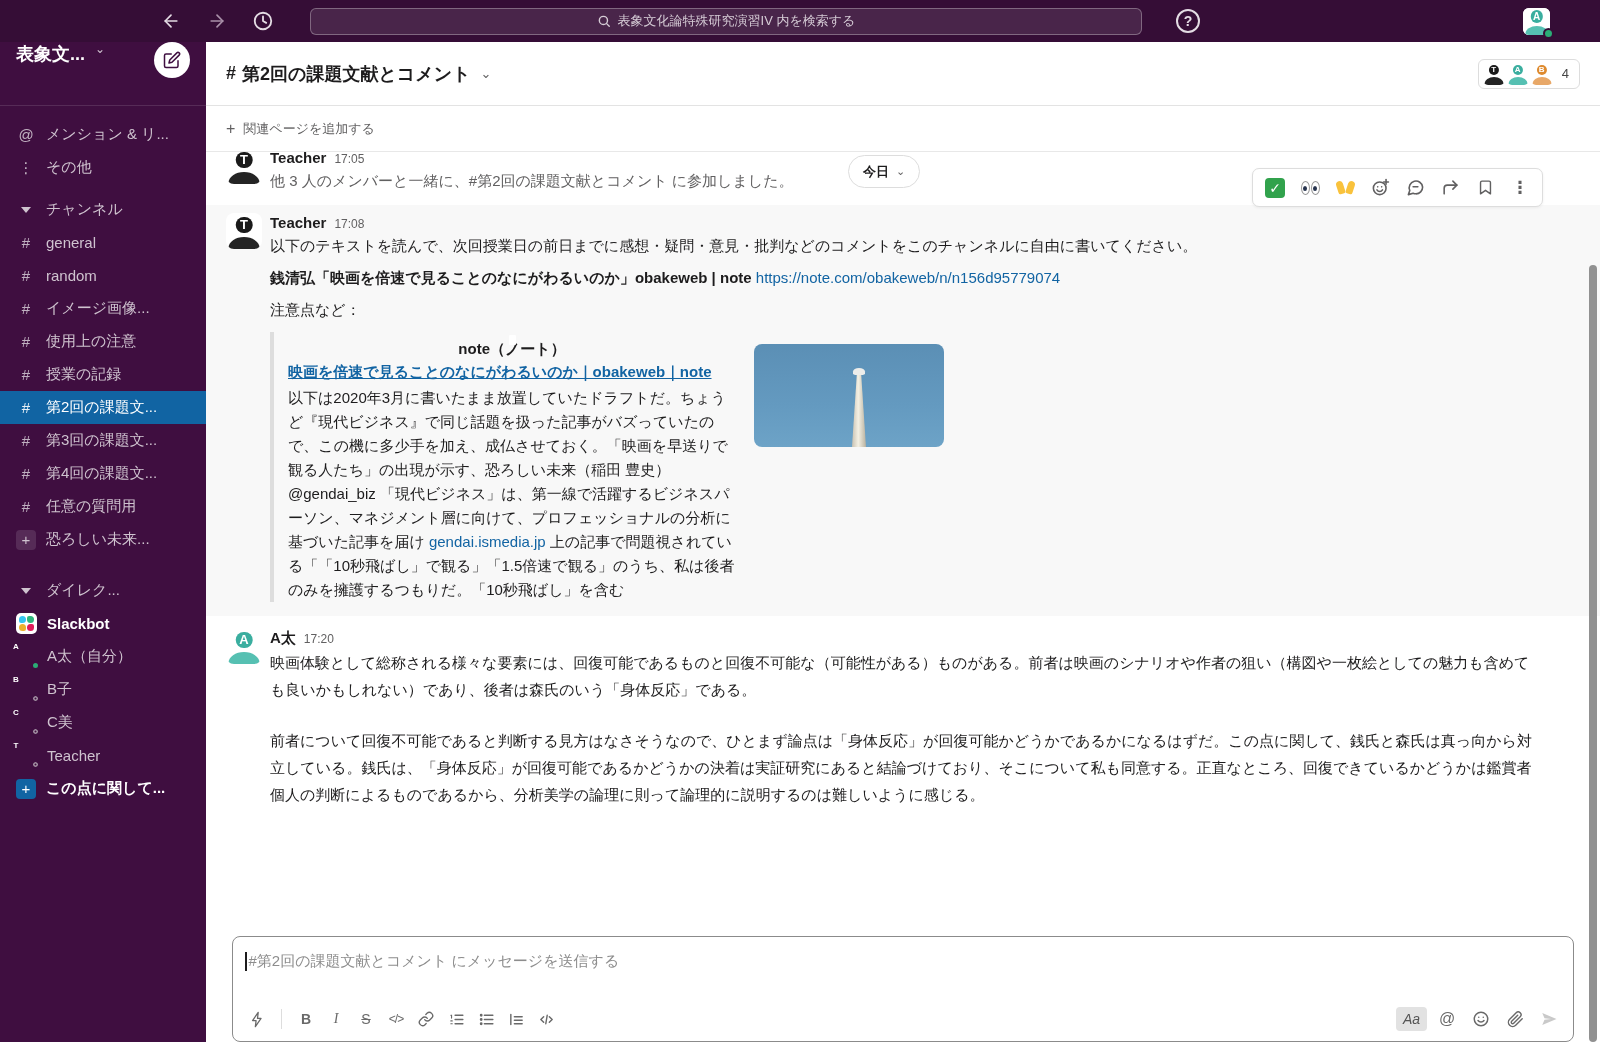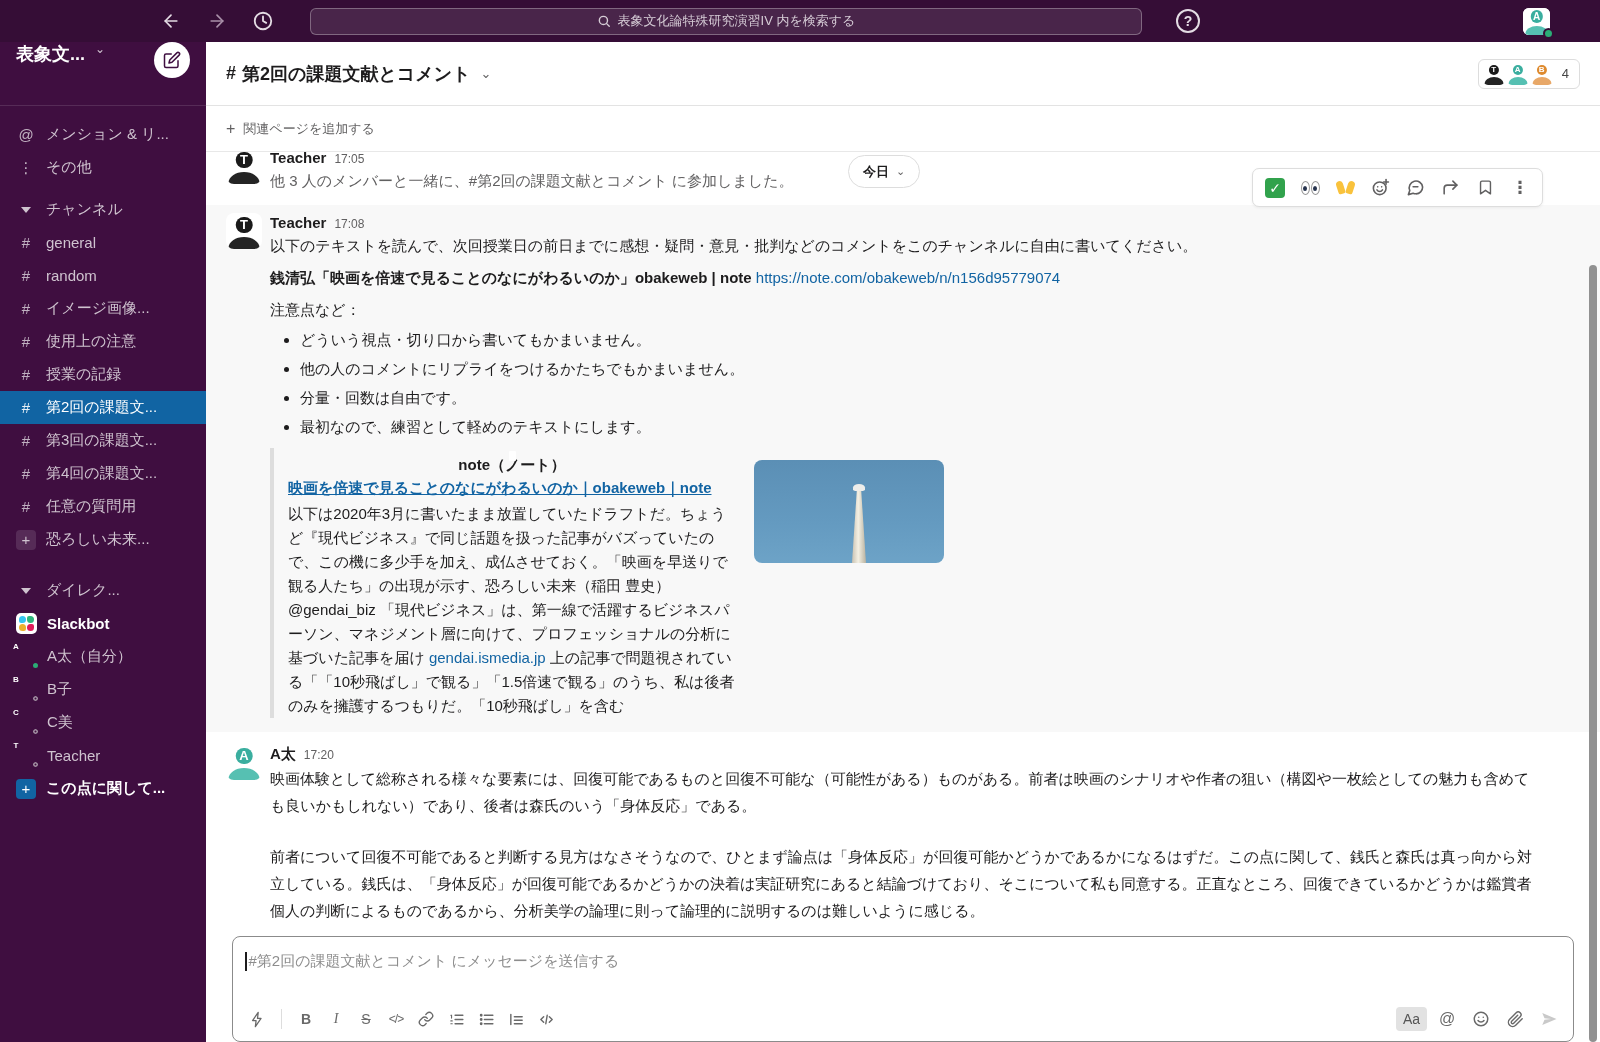--- a/index.html
+++ b/index.html
@@ -141,21 +141,21 @@
   .cursor-bar { width:1.5px; height:19px; background:#1D1C1D; margin-right:2px; }
   .composer-toolbar { height:44px; display:flex; align-items:center; padding:0 10px; gap:2px; color:#696969; }
   .ct-btn { width:28px; height:26px; display:flex; align-items:center; justify-content:center; color:#696969;
     font-size:14px; border-radius:4px; }
   .ct-btn.b { font-weight:bold; }
   .ct-btn.i { font-style:italic; font-family:"Liberation Serif","DejaVu Serif",serif; }
   .ct-btn.s { text-decoration:line-through; }
   .ct-btn.code-t { font-size:12px; letter-spacing:-1px; }
   .ct-div { width:1px; height:20px; background:#DDD; margin:0 8px; }
   .ct-right { margin-left:auto; display:flex; align-items:center; gap:6px; }
-  .aa-btn { background:#E2E2E2; border-radius:4px; padding:4px 7px; font-size:14px; color:#555; }
+  .aa-btn { background:#E2E2E2; border-radius:4px; padding:4px 7px; font-size:14px; color:#555;font-style:italic; }
   .send-btn { color:#C9C9C9; }
 
   
   .scroll-thumb { position:absolute; right:3px; top:223px; bottom:0; width:8px; border-radius:4px;
     background:#919191; z-index:10; }
 
   svg { display:block; }
 </style>
 </head>
 <body>
@@ -447,26 +447,20 @@
             <div class="msg-head">
               <span class="msg-author">Teacher</span>
               <span class="msg-time">17:08</span>
             </div>
             <div class="msg-text">以下のテキストを読んで、次回授業日の前日までに感想・疑問・意見・批判などのコメントをこのチャンネルに自由に書いてください。</div>
             <div class="ref-line">
               <span class="ref-bold">銭清弘「映画を倍速で見ることのなにがわるいのか」obakeweb | note</span>
               <a class="blue" href="#">https://note.com/obakeweb/n/n156d95779074</a>
             </div>
             <div class="msg-text notes-label">注意点など：</div>
-            <ul class="bullets">
-              <li>どういう視点・切り口から書いてもかまいません。</li>
-              <li>他の人のコメントにリプライをつけるかたちでもかまいません。</li>
-              <li>分量・回数は自由です。</li>
-              <li>最初なので、練習として軽めのテキストにします。</li>
-            </ul>
 
             <div class="attachment">
               <div class="att-left">
                 <div class="att-site">
                   <span class="note-ic"></span>
                   <span class="att-site-name">note（ノート）</span>
                 </div>
                 <div class="att-title">映画を倍速で見ることのなにがわるいのか｜obakeweb｜note</div>
                 <div class="att-desc">
                   <span>以下は2020年3月に書いたまま放置していたドラフトだ。ちょうど『現代ビジネス』で同じ話題を扱った記事がバズっていたので、この機に多少手を加え、成仏させておく。「映画を早送りで観る人たち」の出現が示す、恐ろしい未来（稲田 豊史） @gendai_biz 「現代ビジネス」は、第一線で活躍するビジネスパーソン、マネジメント層に向けて、プロフェッショナルの分析に基づいた記事を届け </span><a class="blue" href="#">gendai.ismedia.jp</a><span> 上の記事で問題視されている「「10秒飛ばし」で観る」「1.5倍速で観る」のうち、私は後者のみを擁護するつもりだ。「10秒飛ばし」を含む</span>

